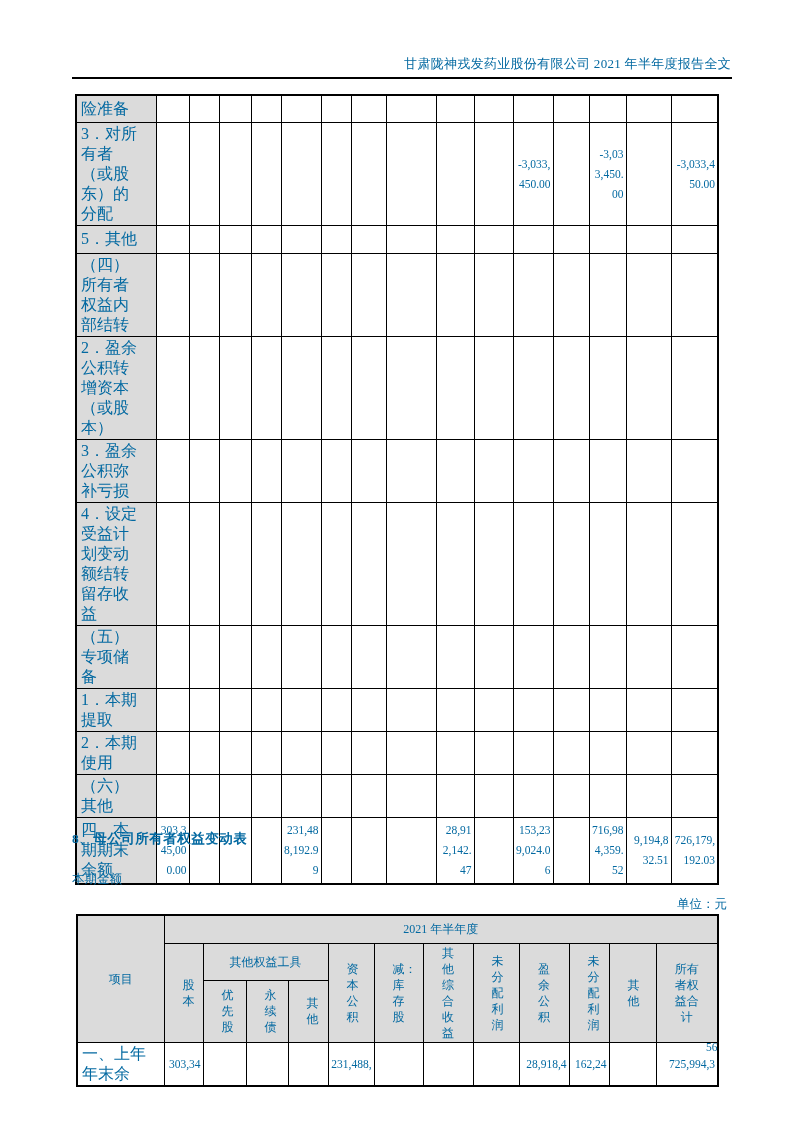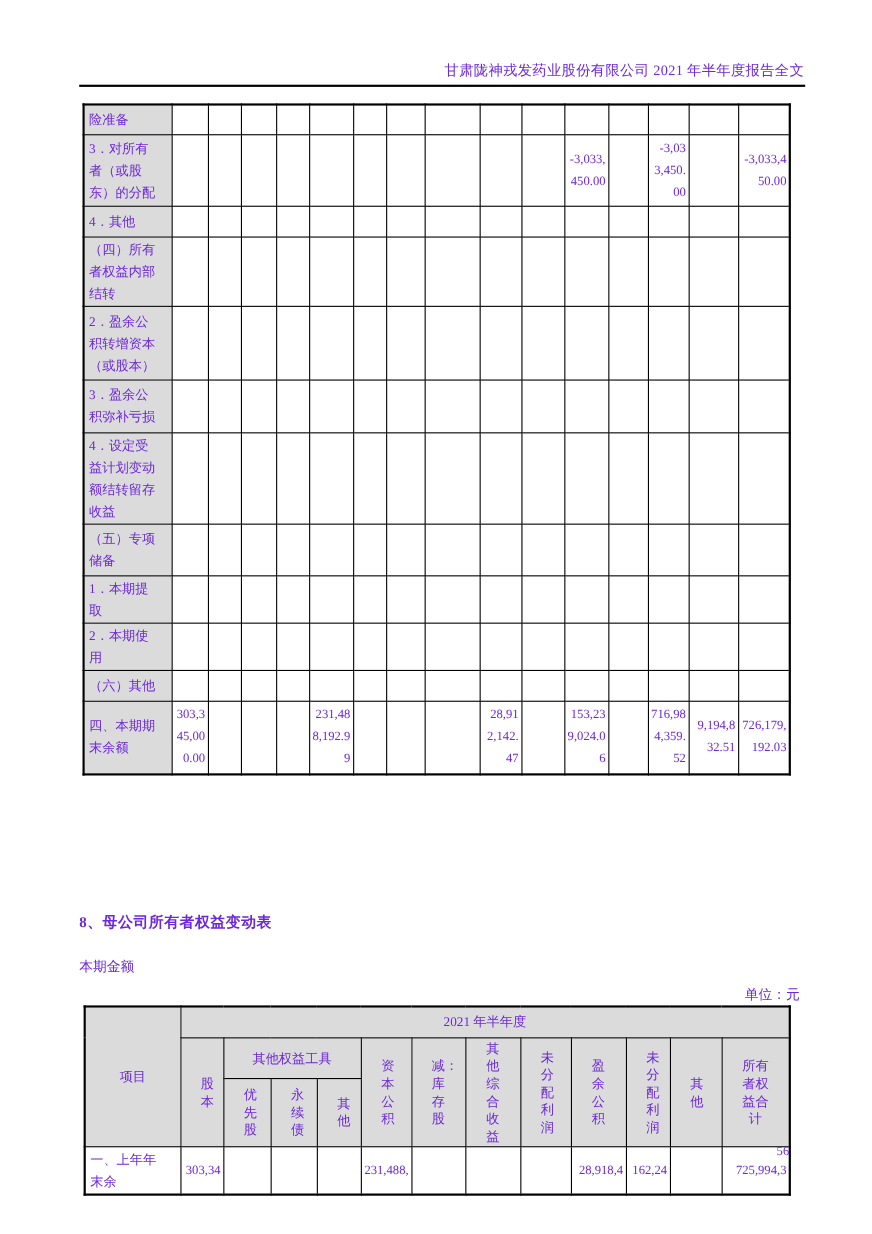--- a/index.html
+++ b/index.html
@@ -2,21 +2,21 @@
 <html><head>
 <meta charset="utf-8">
 <style>
   html,body{margin:0;padding:0;background:#888;}
   .page{
     position:relative;
     width:793px;height:1122px;
     margin:0 auto;
     background:#ffffff;
     font-family:"Liberation Serif","DejaVu Serif",serif;
-    color:#6d28d9;
+    color:#0369a1;
     overflow:hidden;
   }
   .doc-header{
     position:absolute;top:55px;right:62px;
     font-size:13px;letter-spacing:0.3px;
     white-space:nowrap;
   }
   .header-rule{
     position:absolute;left:72px;top:77px;width:660px;height:0;
     border-top:2px solid #000;
@@ -32,21 +32,21 @@
     overflow:hidden;
     padding:1px 2px;
     font-size:11.5px;
     line-height:20px;
     text-align:right;
     word-break:break-all;
   }
   table.tbl td.lbl{
     background:#dbdbdb;
     text-align:left;
-    font-size:12px;
+    font-size:16px;
     line-height:20px;
     padding:1px 14px 1px 4px;
     word-break:break-all;
   }
   .tbl-top{left:75px;top:94px;width:642px;}
   .tbl-bottom{left:76px;top:914px;width:641px;}
   .tbl-bottom td.hdr{
     background:#dbdbdb;
     text-align:center;
     font-size:12px;
@@ -129,21 +129,21 @@
           <td></td>
           <td></td>
           <td></td>
           <td>-3,033,450.00</td>
           <td></td>
           <td>-3,033,450.00</td>
           <td></td>
           <td>-3,033,450.00</td>
         </tr>
         <tr style="height: 28px;">
-          <td class="lbl">4．其他</td>
+          <td class="lbl">5．其他</td>
           <td></td>
           <td></td>
           <td></td>
           <td></td>
           <td></td>
           <td></td>
           <td></td>
           <td></td>
           <td></td>
           <td></td>

